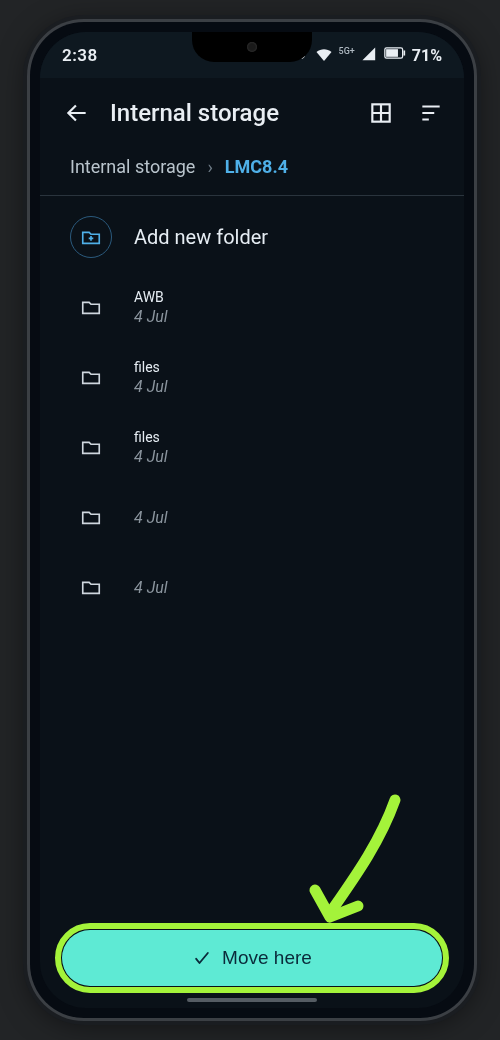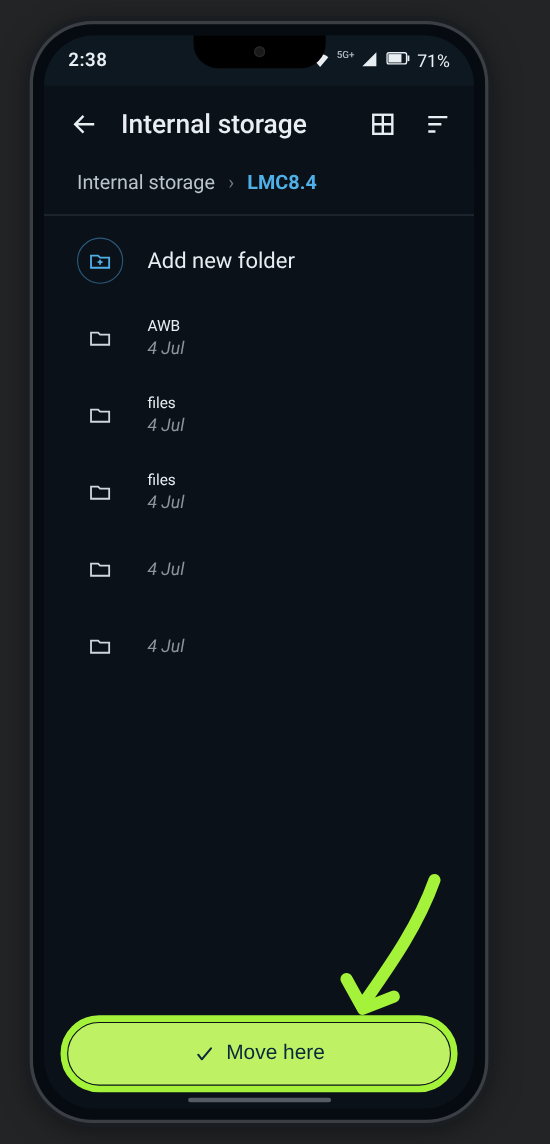--- a/index.html
+++ b/index.html
@@ -8,21 +8,21 @@
     width: 500px;
     height: 1040px;
     font-family: Roboto, "Segoe UI", Arial, sans-serif;
     overflow: hidden;
     position: relative;
   }
   .phone {
     position: absolute;
     left: 30px;
     top: 22px;
-    width: 411px;
+    width: 444px;
     height: 996px;
     background: #060b12;
     border-radius: 54px;
     box-shadow: 0 0 0 3px #3b3f44, 0 0 0 7px #1a1d21, 0 4px 30px rgba(0,0,0,0.6);
     overflow: hidden;
   }
   .screen {
     position: absolute;
     left: 10px; right: 10px; top: 10px; bottom: 10px;
     border-radius: 46px;
@@ -56,21 +56,21 @@
     color: #e9eef3;
     font-size: 17px;
     font-weight: 500;
     background:#0e1820;
     position:relative;
     z-index:2;
   }
   .statusbar .clock { font-weight: 600; letter-spacing: .5px; }
   .status-right { display:flex; gap:6px; font-size:12px; }
   .status-right svg { fill:#e9eef3; }
-  .batt-pct { font-size:16px; font-weight:400; }
+  .batt-pct { font-size:16px; font-weight:700; }
 
   .appbar {
     height: 70px;
     display:flex; align-items:center;
     padding: 0 10px 0 14px;
     gap: 10px;
     color:#e9eef3;
     background:#0a1118;
   }
   .iconbtn {
@@ -112,21 +112,21 @@
   .addnew .row-name{ font-size:20px;text-align:center; }
 
   .bottom-bar{
     padding: 14px 22px 22px 22px;
     display:flex;
   }
   .move-btn{
     flex:1;
     height:56px;
     border-radius:28px;
-    background:#bef264;
+    background:#5eead4;
     color:#0a2a3a;
     font-size:19px;
     font-weight:500;
     display:flex;align-items:center;justify-content:center;
     gap:10px;
     border:none;
     cursor:pointer;
     position:relative;
   }
   .highlight-ring{

